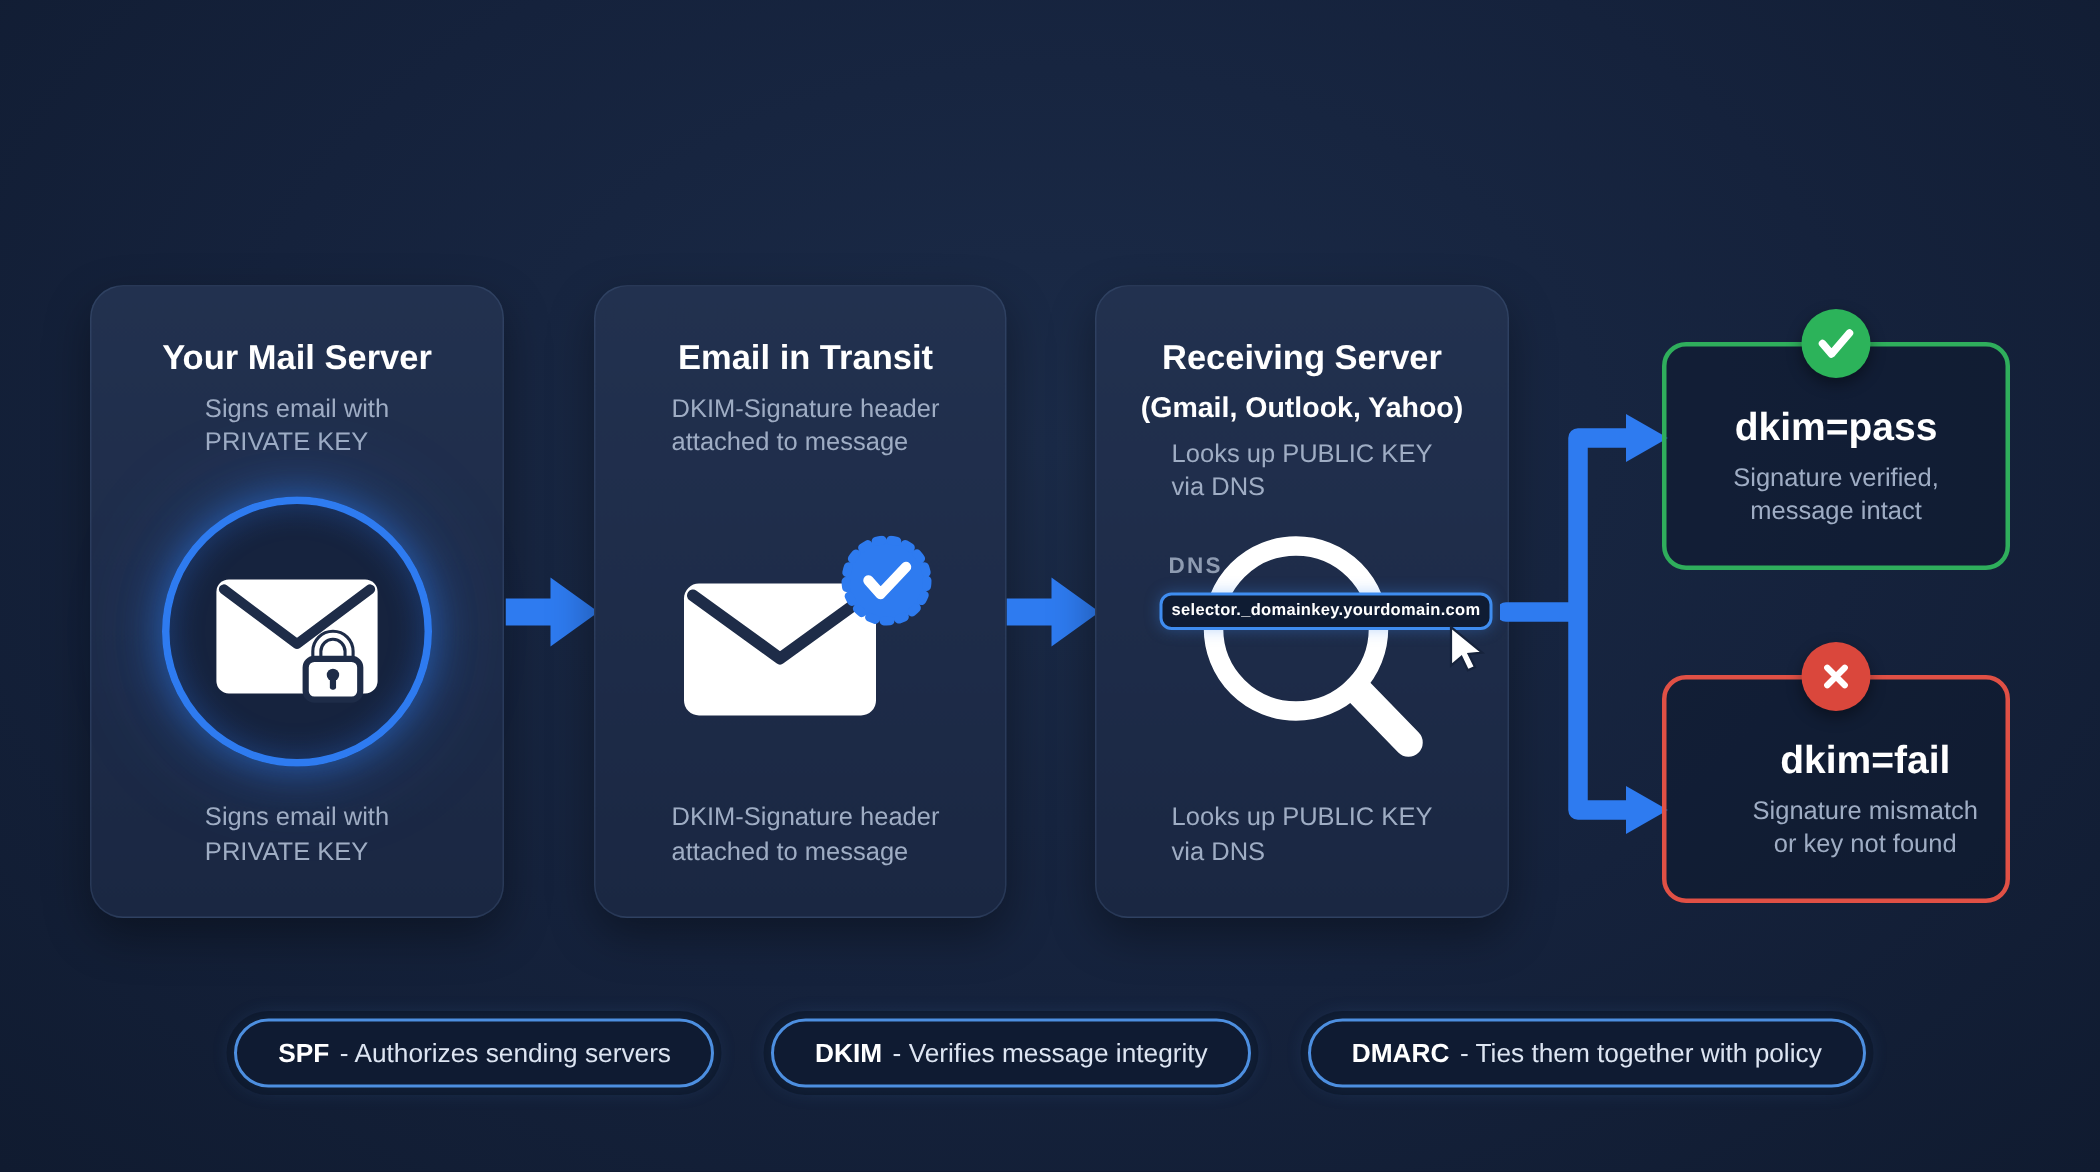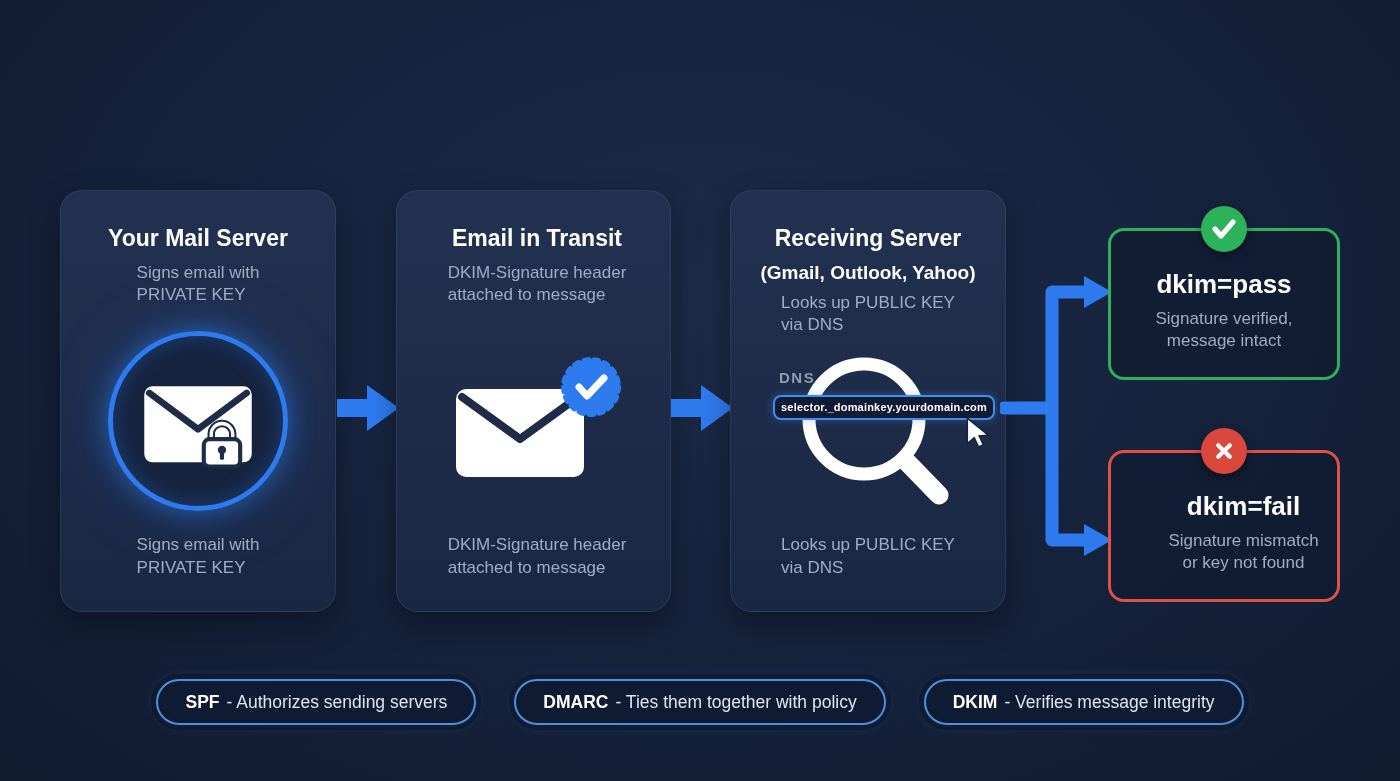--- a/index.html
+++ b/index.html
@@ -192,22 +192,22 @@
     <div class="outcome-desc">Signature mismatch
 or key not found</div>
   </div>
 
   <div class="badges">
     <div class="badge">
       <b>SPF</b>
       <span>- Authorizes sending servers</span>
     </div>
     <div class="badge">
+      <b>DKIM</b>
+      <span>- Verifies message integrity</span>
+    </div>
+    <div class="badge">
       <b>DMARC</b>
       <span>- Ties them together with policy</span>
     </div>
-    <div class="badge">
-      <b>DKIM</b>
-      <span>- Verifies message integrity</span>
-    </div>
   </div>
 
 </div>
 
 </body></html>

